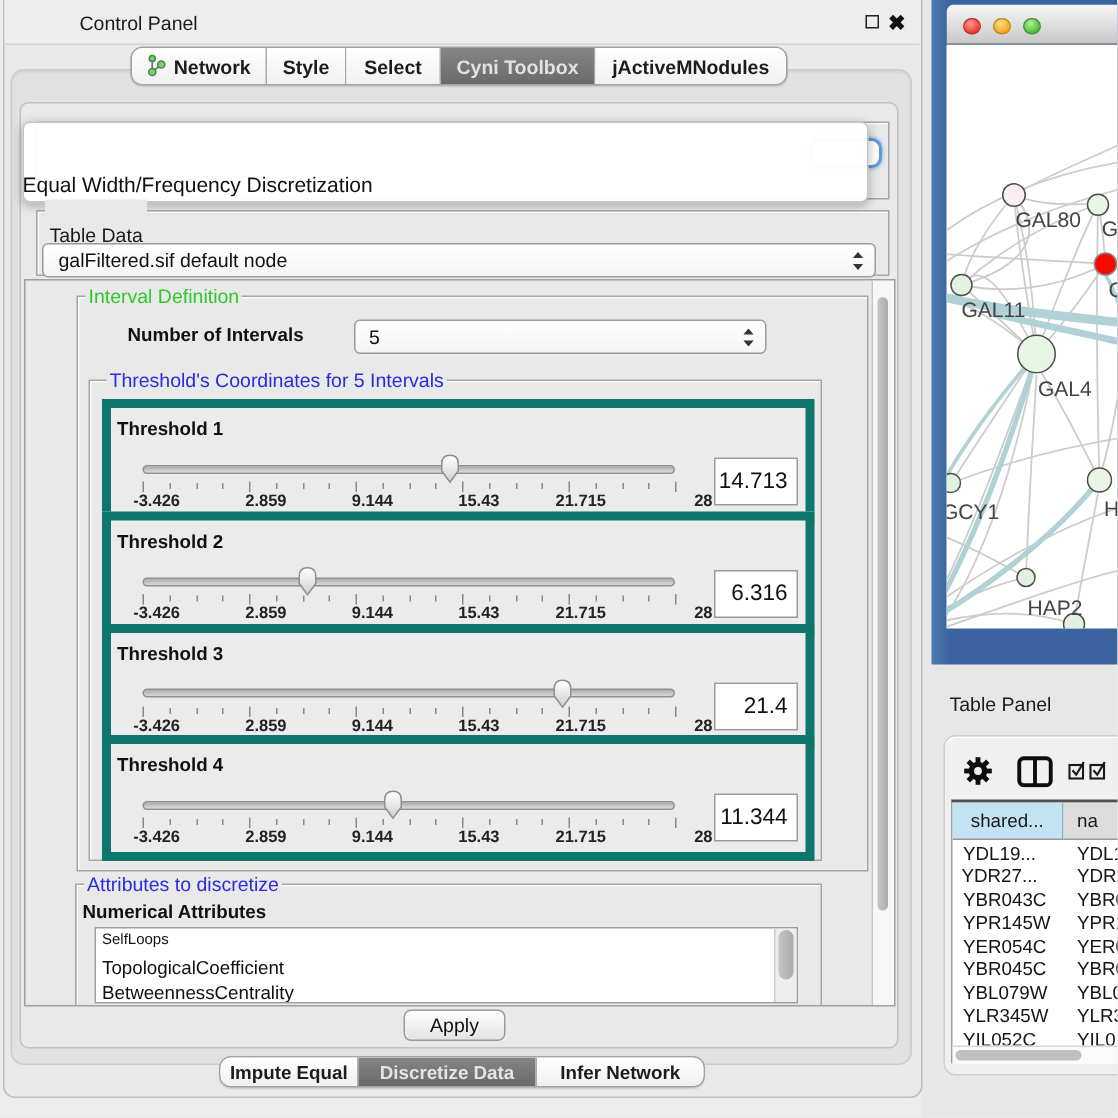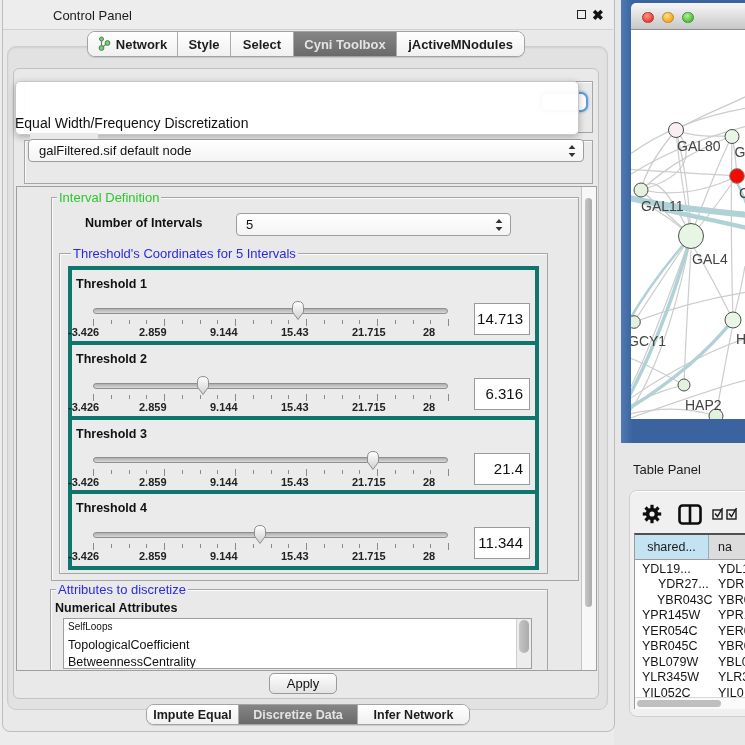--- a/index.html
+++ b/index.html
@@ -23,25 +23,25 @@
   #bottabs{left:146px;top:704px;height:19px;}
   #bottabs .s{font-size:12.5px;}
   
   .grp{border:1px solid #a6a6a6;box-shadow:inset 1px 1px 0 rgba(255,255,255,0.8);}
   
   .combo{background:linear-gradient(#ffffff,#f4f4f4);border:1px solid #9d9d9d;border-radius:4px;font-size:13px;color:#111;display:flex;align-items:center;}
   .updn{position:absolute;right:7px;top:50%;margin-top:-6px;width:8px;height:12px;}
   
   #popup{left:15px;top:81px;width:562px;height:52px;background:rgba(255,255,255,0.96);border:1px solid #c6c6c6;border-radius:5px;box-shadow:0 2px 7px rgba(0,0,0,0.28);}
   
-  .tblock{position:absolute;left:51px;width:463px;height:72px;background:#ebebeb;border:4px solid #0f766e;}
+  .tblock{position:absolute;left:51px;width:463px;height:72px;background:#ebebeb;border:6px solid #0f766e;}
   .tlabel{position:absolute;left:4px;top:7px;font-size:12.5px;font-weight:bold;color:#111;}
   .track{position:absolute;left:21px;top:37.5px;width:353px;height:4px;border:1px solid #8f8f8f;border-radius:3px;background:linear-gradient(#aeaeae,#d8d8d8);}
   .vbox{position:absolute;left:402px;top:33px;width:56px;height:32px;box-sizing:border-box;background:#fff;border:1px solid #9a9a9a;font-size:15px;color:#111;text-align:right;line-height:30px;padding-right:6px;}
-  .ticklbl{position:absolute;top:56px;font-size:11px;font-weight:bold;color:#222;width:50px;margin-left:-25px;text-align:left;}
+  .ticklbl{position:absolute;top:56px;font-size:11px;font-weight:bold;color:#222;width:50px;margin-left:-25px;text-align:right;}
   .tick{position:absolute;width:1px;background:#8a8a8a;}
   .thumb{position:absolute;top:30px;margin-left:-8px;}
   
   .scroll-thumb{background:linear-gradient(90deg,#c6c6c6,#ababab);border-radius:5px;}
   
   .trow{height:15.5px;font-size:12.5px;color:#151515;line-height:15.5px;white-space:nowrap;}
 </style>
 </head>
 <body>
 <div id="stage">
@@ -154,25 +154,25 @@
 
   <div class="abs" style="left:634px;top:533px;width:111px;height:174px;border-top:2px solid #505050;border-left:1px solid #9a9a9a;background:#fff;overflow:hidden;">
     <div class="abs" style="left:0;top:0;width:73px;height:24px;background:#c3e2f2;border-right:1px solid #8ab1c4;border-bottom:1px solid #9a9a9a;font-size:12.5px;color:#1a1a1a;text-align:center;line-height:24px;">shared...</div>
     <div class="abs" style="left:74px;top:0;width:60px;height:24px;background:#dcdcdc;border-bottom:1px solid #9a9a9a;font-size:12.5px;color:#1a1a1a;line-height:24px;padding-left:9px;">na</div>
     <div class="abs" style="left:0;top:26.5px;width:111px;padding-left:20px;">
       <div class="trow">
           <span style="position:absolute;left:7px;">YDL19...</span>
           <span style="position:absolute;left:83px;">YDL1</span>
         </div>
       <div class="trow">
-          <span style="position:absolute;left:23px;">YDR27...</span>
+          <span style="position:absolute;left:6px;">YDR27...</span>
           <span style="position:absolute;left:83px;">YDR2</span>
         </div>
       <div class="trow">
-          <span style="position:absolute;left:7px;margin-left:15px;">YBR043C</span>
+          <span style="position:absolute;left:7px;">YBR043C</span>
           <span style="position:absolute;left:83px;">YBR0</span>
         </div>
       <div class="trow">
           <span style="position:absolute;left:7px;">YPR145W</span>
           <span style="position:absolute;left:83px;">YPR1</span>
         </div>
       <div class="trow">
           <span style="position:absolute;left:7px;">YER054C</span>
           <span style="position:absolute;left:83px;">YER0</span>
         </div>
@@ -225,21 +225,21 @@
 
   <div class="abs grp" style="left:24px;top:81px;width:567px;height:50px;"></div>
 
   <div class="abs" style="left:540px;top:92px;width:44px;height:16px;border:2px solid #609bd8;border-radius:7px;background:#fff;box-shadow:0 0 3px rgba(80,140,210,0.8);"></div>
 
   <div id="popup" class="abs"></div>
   <div class="abs" style="left:15px;top:115px;font-size:14px;color:#111;z-index:5;">Equal Width/Frequency Discretization</div>
 
   <div class="abs grp" style="left:24px;top:140px;width:567px;height:42px;"></div>
   <div class="abs" style="left:30px;top:133px;font-size:13px;color:#1a1a1a;background:#e9e9e9;padding:16px 3px;">Table Data</div>
-  <div class="abs combo" style="left:28px;top:139px;width:554px;height:21px;">
+  <div class="abs combo" style="left:28px;top:162px;width:554px;height:21px;">
     <span style="margin-left:10px;">galFiltered.sif default node</span>
     <svg class="updn" width="8" height="12" viewBox="0 0 8 12">
       <path d="M4 0 L7.4 4 H0.6 Z" fill="#333"></path>
         <path d="M4 12 L7.4 8 H0.6 Z" fill="#333"></path>
     </svg>
   </div>
 
   <div class="abs" style="left:16px;top:186px;width:579px;height:483px;border:1px solid #9f9f9f;background:#e9e9e9;overflow:hidden;">
 
     <div class="abs grp" style="left:34px;top:10px;width:526px;height:382px;"></div>

